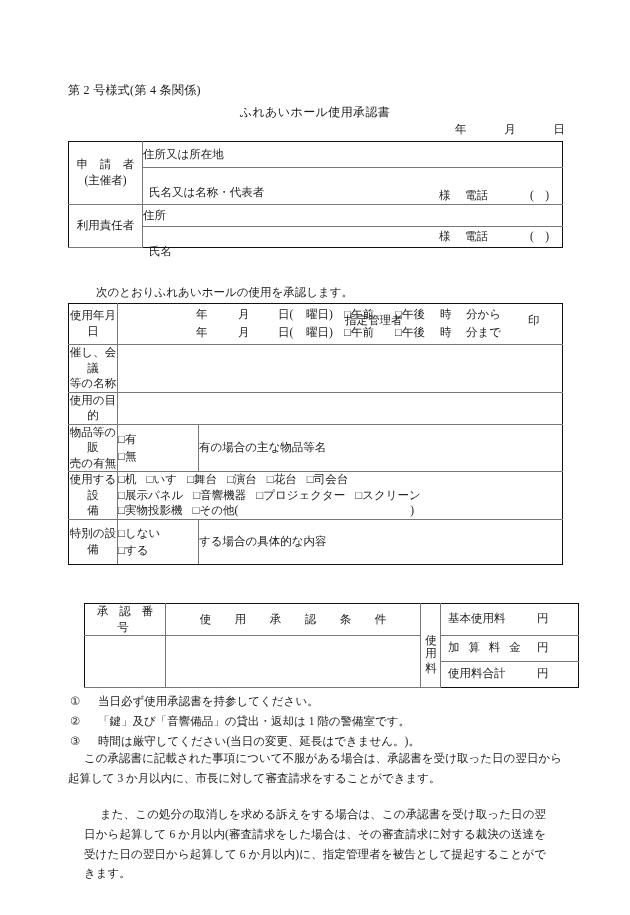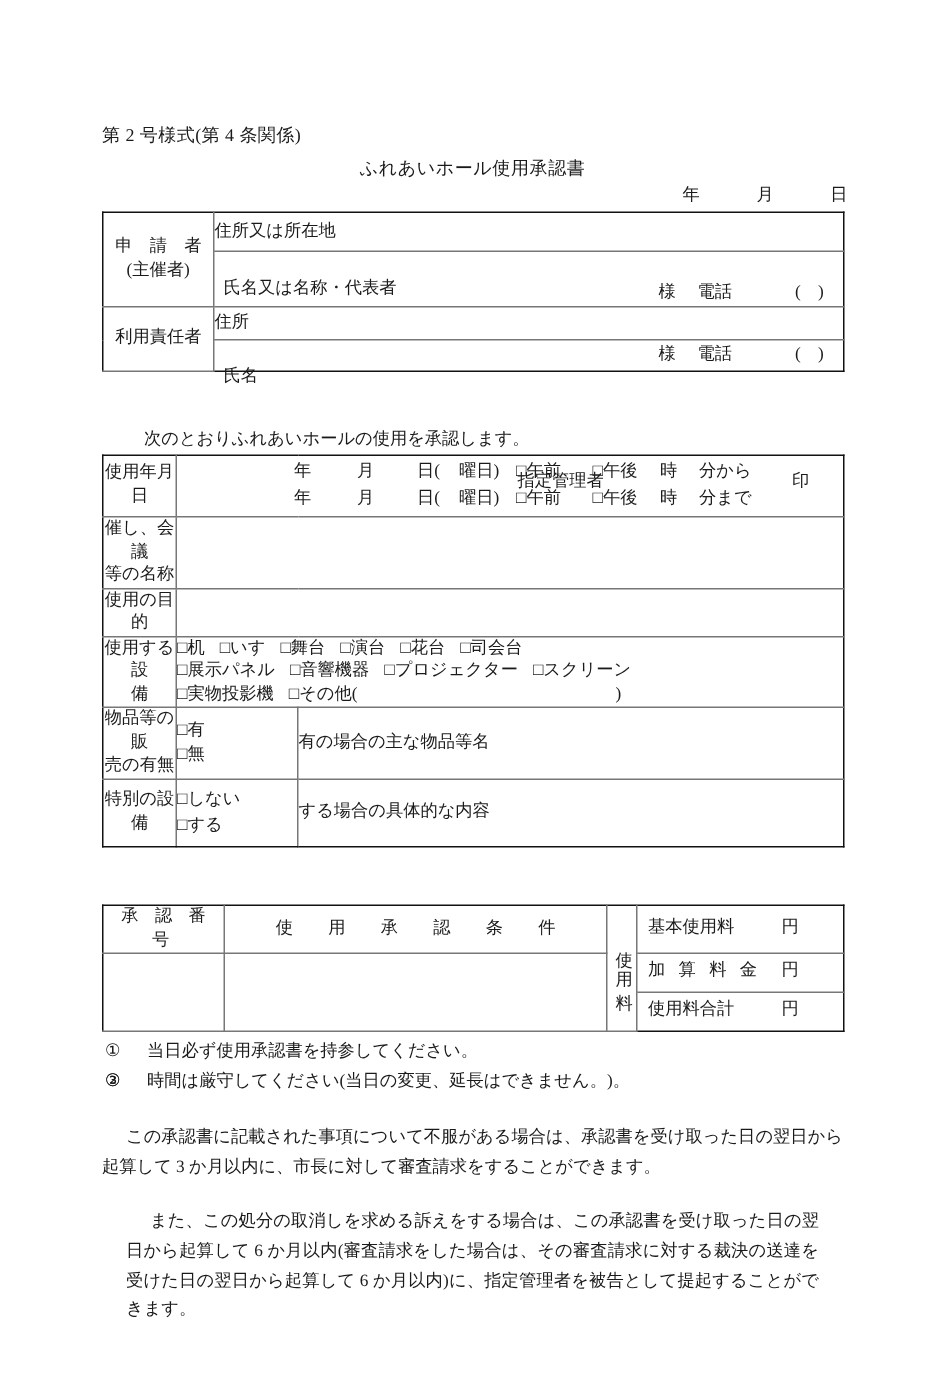--- a/index.html
+++ b/index.html
@@ -156,21 +156,21 @@
     line-height: 1.55;
   }
   .equip-cell .row { white-space: nowrap; }
   .equip-cell .sp1 { display: inline-block; width: 10px; }
   .other-paren {
     display: inline-block;
     width: 172px;
   }
 
   
-  #fee-table { left: 68px; top: 603px; width: 494px; }
+  #fee-table { left: 84px; top: 603px; width: 494px; }
   .cond-head {
     text-align: center;
     letter-spacing: 6px;
     text-indent: 6px;
     padding: 3px 0;
   }
   .vert-label {
     text-align: center;
     width: 20px;
     padding: 0;
@@ -331,47 +331,47 @@
         <td class="orr blank-tall" colspan="2"></td>
       </tr>
 
       <tr>
         <td class="lbl ol">使用の目的</td>
         <td class="orr blank-mid" colspan="2"></td>
       </tr>
 
       <tr>
         <td class="lbl ol">
+          <div>物品等の販</div>
+          <div>売の有無</div>
+        </td>
+        <td class="chk-col" style="height:42px">
+          <div>□有</div>
+          <div>□無</div>
+        </td>
+        <td class="cell-pad orr">
+          <span>有の場合の主な物品等名</span>
+        </td>
+      </tr>
+
+      <tr>
+        <td class="lbl ol">
           <div>使用する設</div>
           <div>備</div>
         </td>
         <td class="equip-cell orr" colspan="2">
           <div class="row">
             <span>□机</span><span class="sp1"></span><span>□いす</span><span class="sp1"></span><span>□舞台</span><span class="sp1"></span><span>□演台</span><span class="sp1"></span><span>□花台</span><span class="sp1"></span><span>□司会台</span>
           </div>
           <div class="row">
             <span>□展示パネル</span><span class="sp1"></span><span>□音響機器</span><span class="sp1"></span><span>□プロジェクター</span><span class="sp1"></span><span>□スクリーン</span>
           </div>
           <div class="row">
             <span>□実物投影機</span><span class="sp1"></span><span>□その他(</span><span class="other-paren"></span><span>)</span>
           </div>
-        </td>
-      </tr>
-
-      <tr>
-        <td class="lbl ol">
-          <div>物品等の販</div>
-          <div>売の有無</div>
-        </td>
-        <td class="chk-col" style="height:42px">
-          <div>□有</div>
-          <div>□無</div>
-        </td>
-        <td class="cell-pad orr">
-          <span>有の場合の主な物品等名</span>
         </td>
       </tr>
 
       <tr class="outer-bottom">
         <td class="lbl ol">特別の設備</td>
         <td class="chk-col" style="height:44px">
           <div>□しない</div>
           <div>□する</div>
         </td>
         <td class="cell-pad orr">
@@ -423,20 +423,21 @@
     </tbody>
   </table>
 
   <div id="notes">
     <div class="note">
       <span class="num">①</span>
       <span>当日必ず使用承認書を持参してください。</span>
     </div>
     <div class="note">
       <span class="num">②</span>
+      <span>「鍵」及び「音響備品」の貸出・返却は 1 階の警備室です。</span>
     </div>
     <div class="note">
       <span class="num">③</span>
       <span>時間は厳守してください(当日の変更、延長はできません。)。</span>
     </div>
   </div>
 
   <div id="legal">
     <p class="para" style="margin:0">この承認書に記載された事項について不服がある場合は、承認書を受け取った日の翌日から起算して 3 か月以内に、市長に対して審査請求をすることができます。</p>
     <p class="para" style="margin:16px">また、この処分の取消しを求める訴えをする場合は、この承認書を受け取った日の翌日から起算して 6 か月以内(審査請求をした場合は、その審査請求に対する裁決の送達を受けた日の翌日から起算して 6 か月以内)に、指定管理者を被告として提起することができます。</p>

